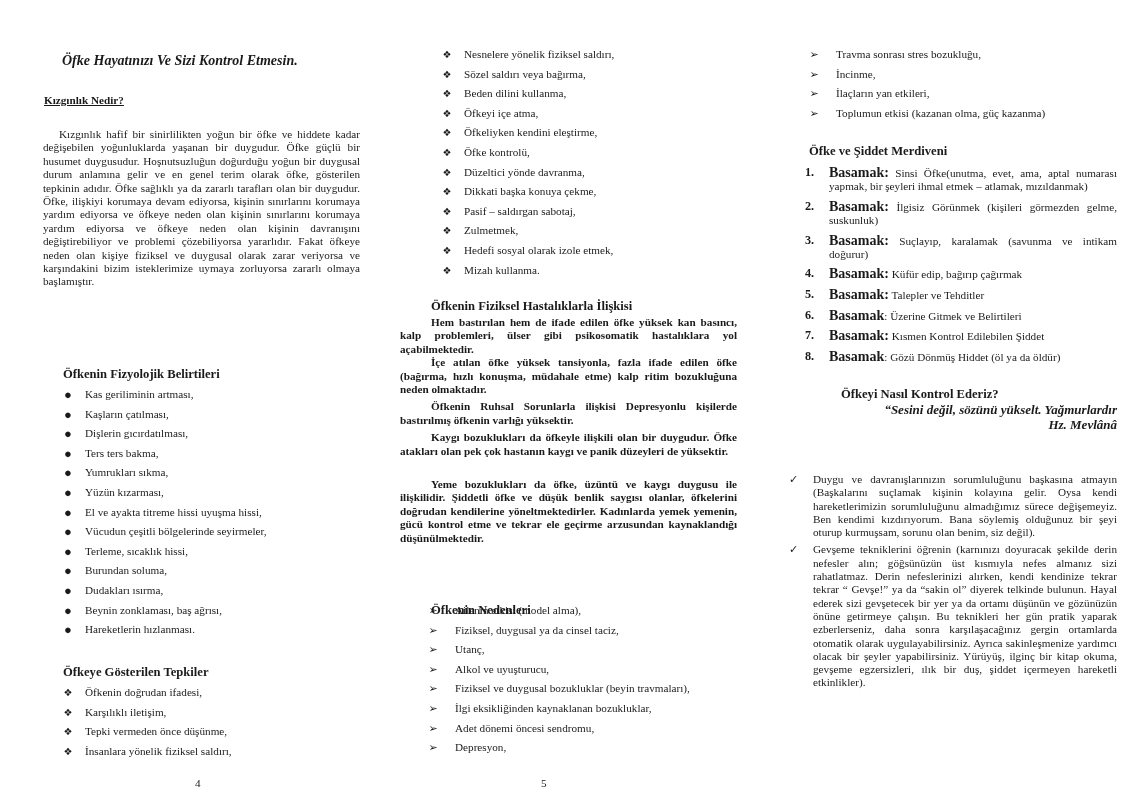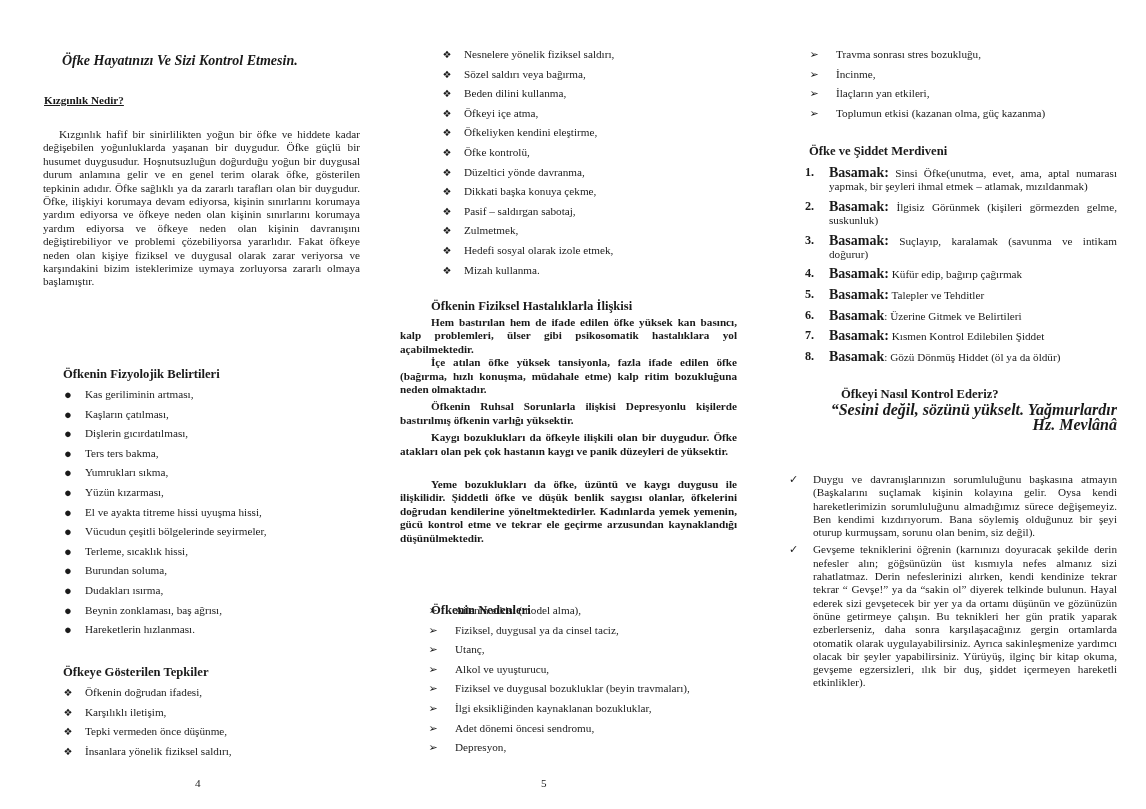--- a/index.html
+++ b/index.html
@@ -24,21 +24,21 @@
   ul.dots li .mark { font-size: 13px; }
   ul.arrows li { padding-left: 29px; }
   ul.arrows li .mark { left: 0; font-size: 11px; }
   ul.diamonds li { padding-left: 42px; }
 
   ol.steps { list-style: none; }
   ol.steps li { position: relative; padding-left: 49px; text-align: justify; font-size: 11.2px; line-height: 13.2px; margin-bottom: 6.4px; }
   ol.steps li .num { position: absolute; left: 25px; top: 0; font-weight: bold; font-size: 12.2px; }
   ol.steps li .lbl { font-weight: bold; font-size: 14px; }
 
-  .quote { text-align: right; font-style: italic; font-weight: bold; font-size: 16px; line-height: 15px; }
+  .quote { text-align: right; font-style: italic; font-weight: bold; font-size: 13px; line-height: 15px; }
 
   ul.checks { list-style: none; }
   ul.checks li { position: relative; padding-left: 29px; text-align: justify; line-height: 13.3px; }
   ul.checks li .mark { position: absolute; left: 5px; top: 0; font-size: 11px; }
 
   .page-num { position: absolute; top: 777px; font-size: 11.2px; }
 </style>
 </head>
 <body>
 

